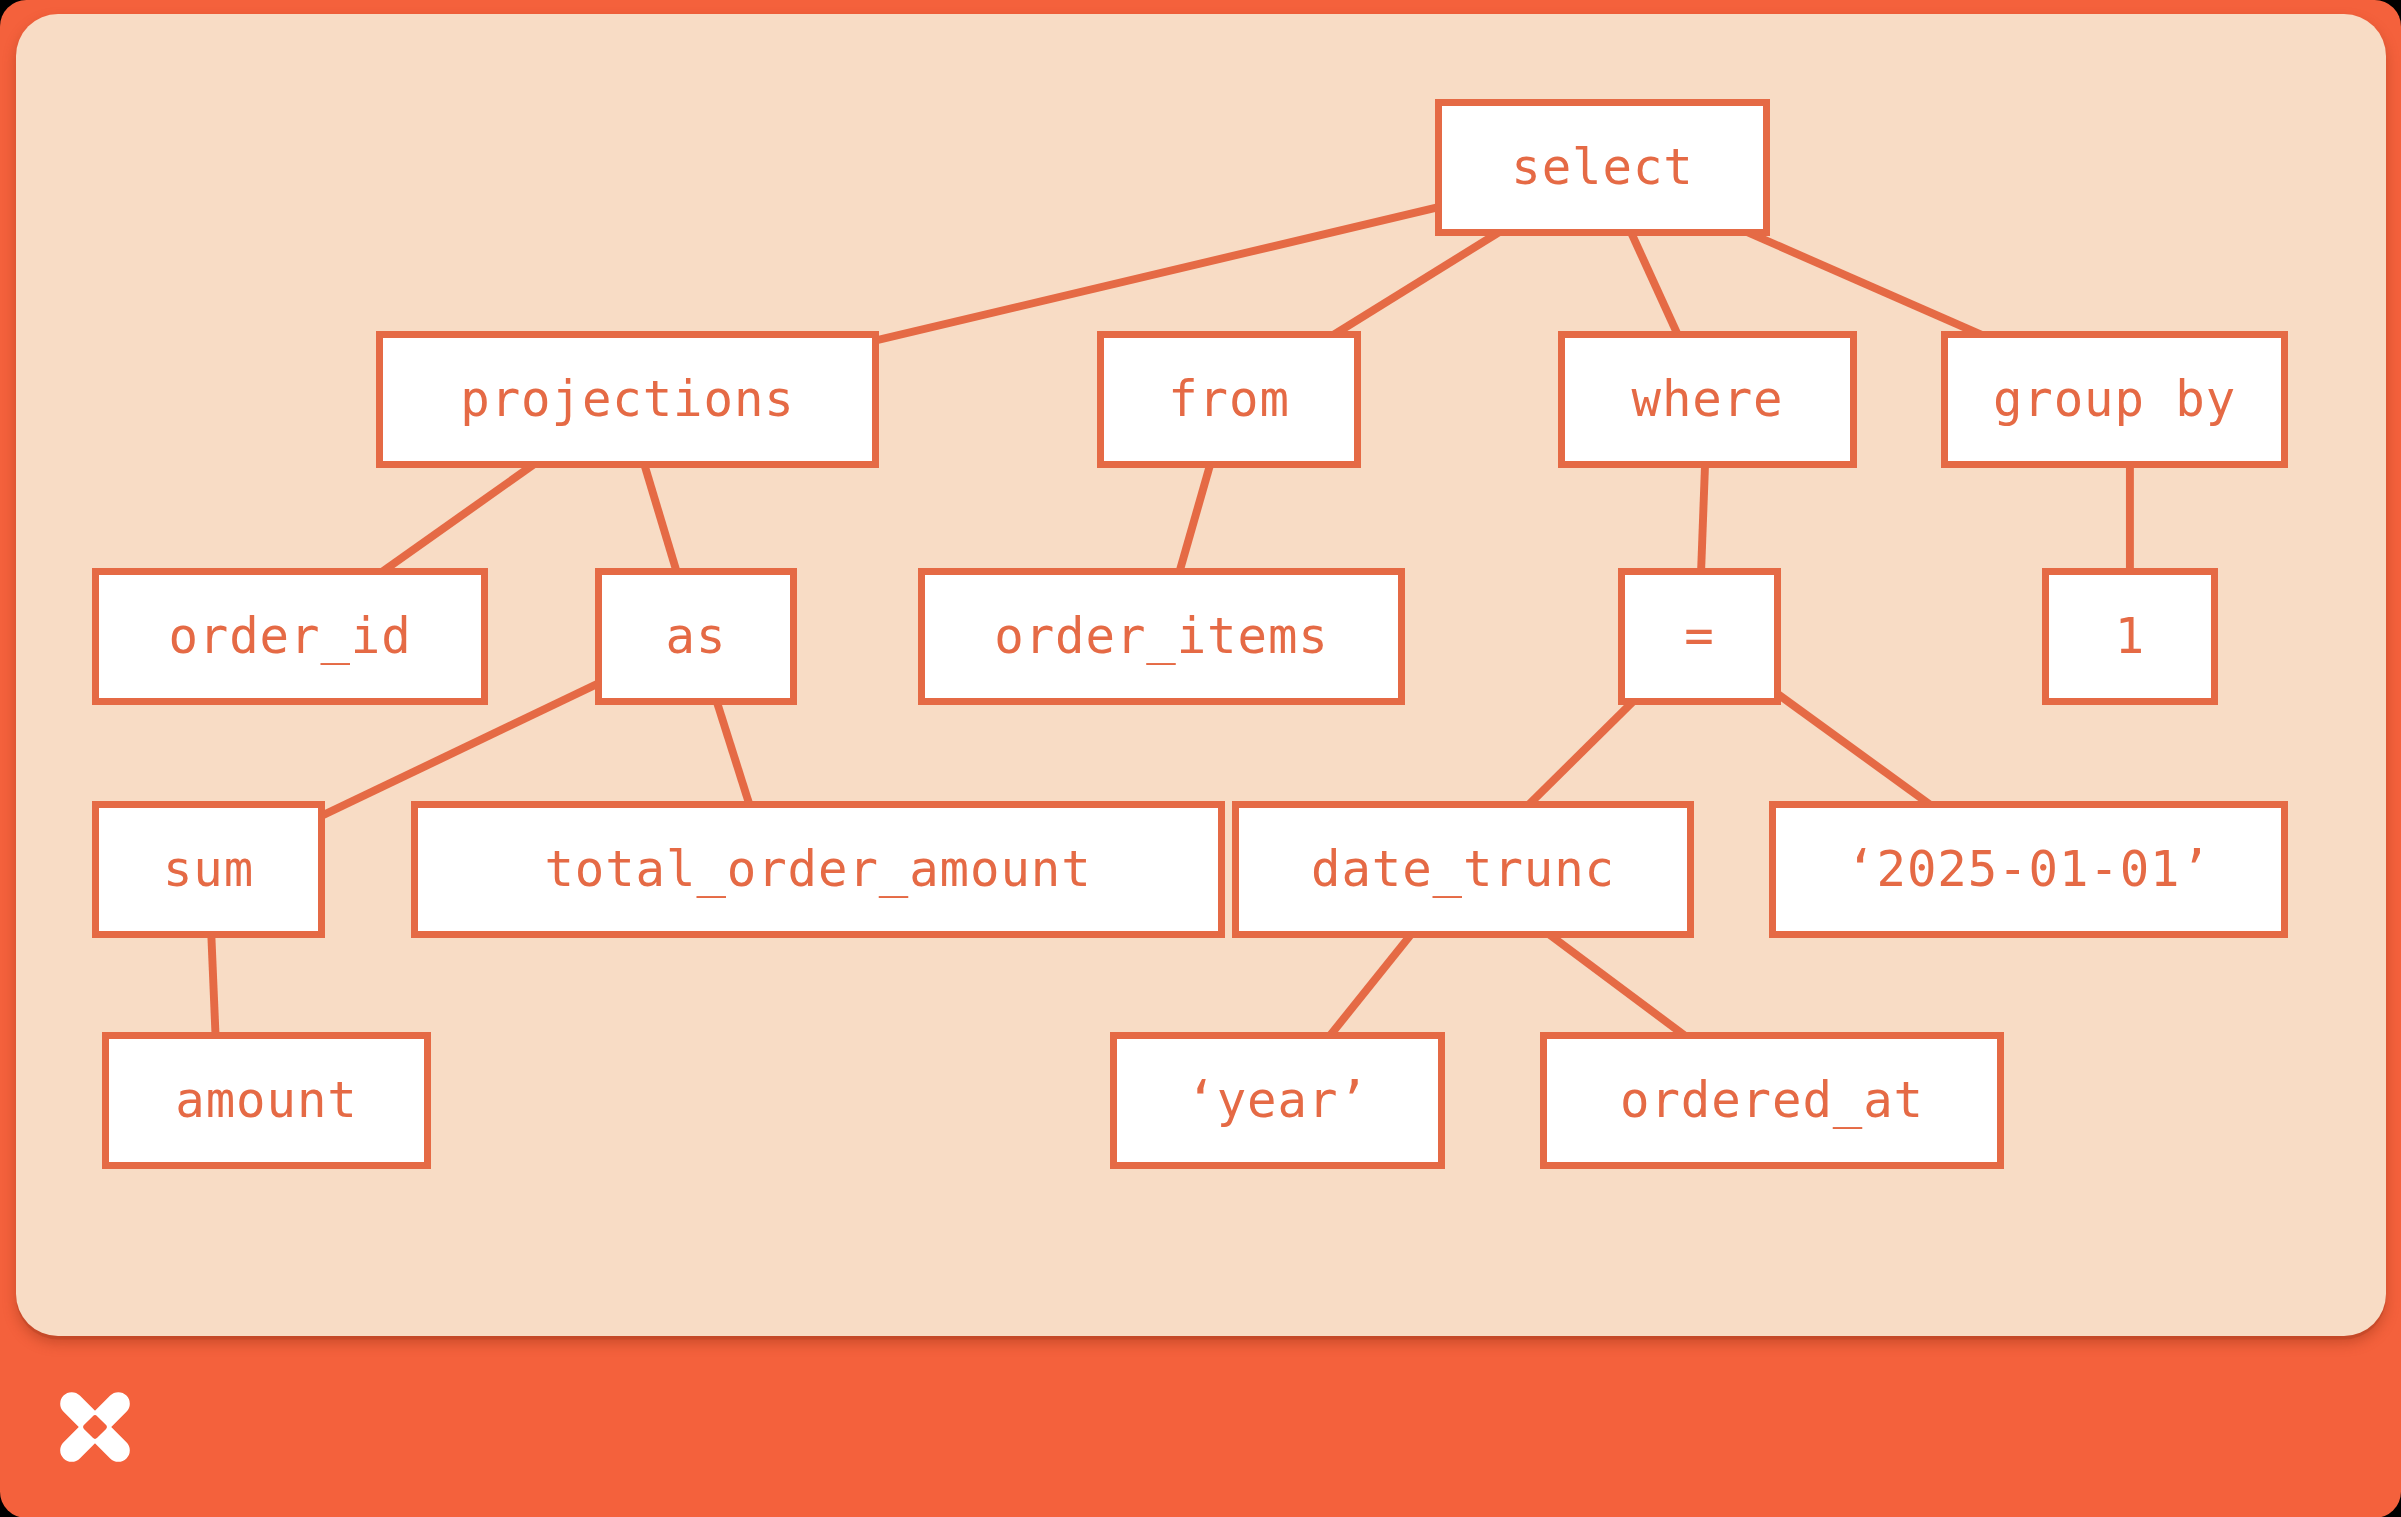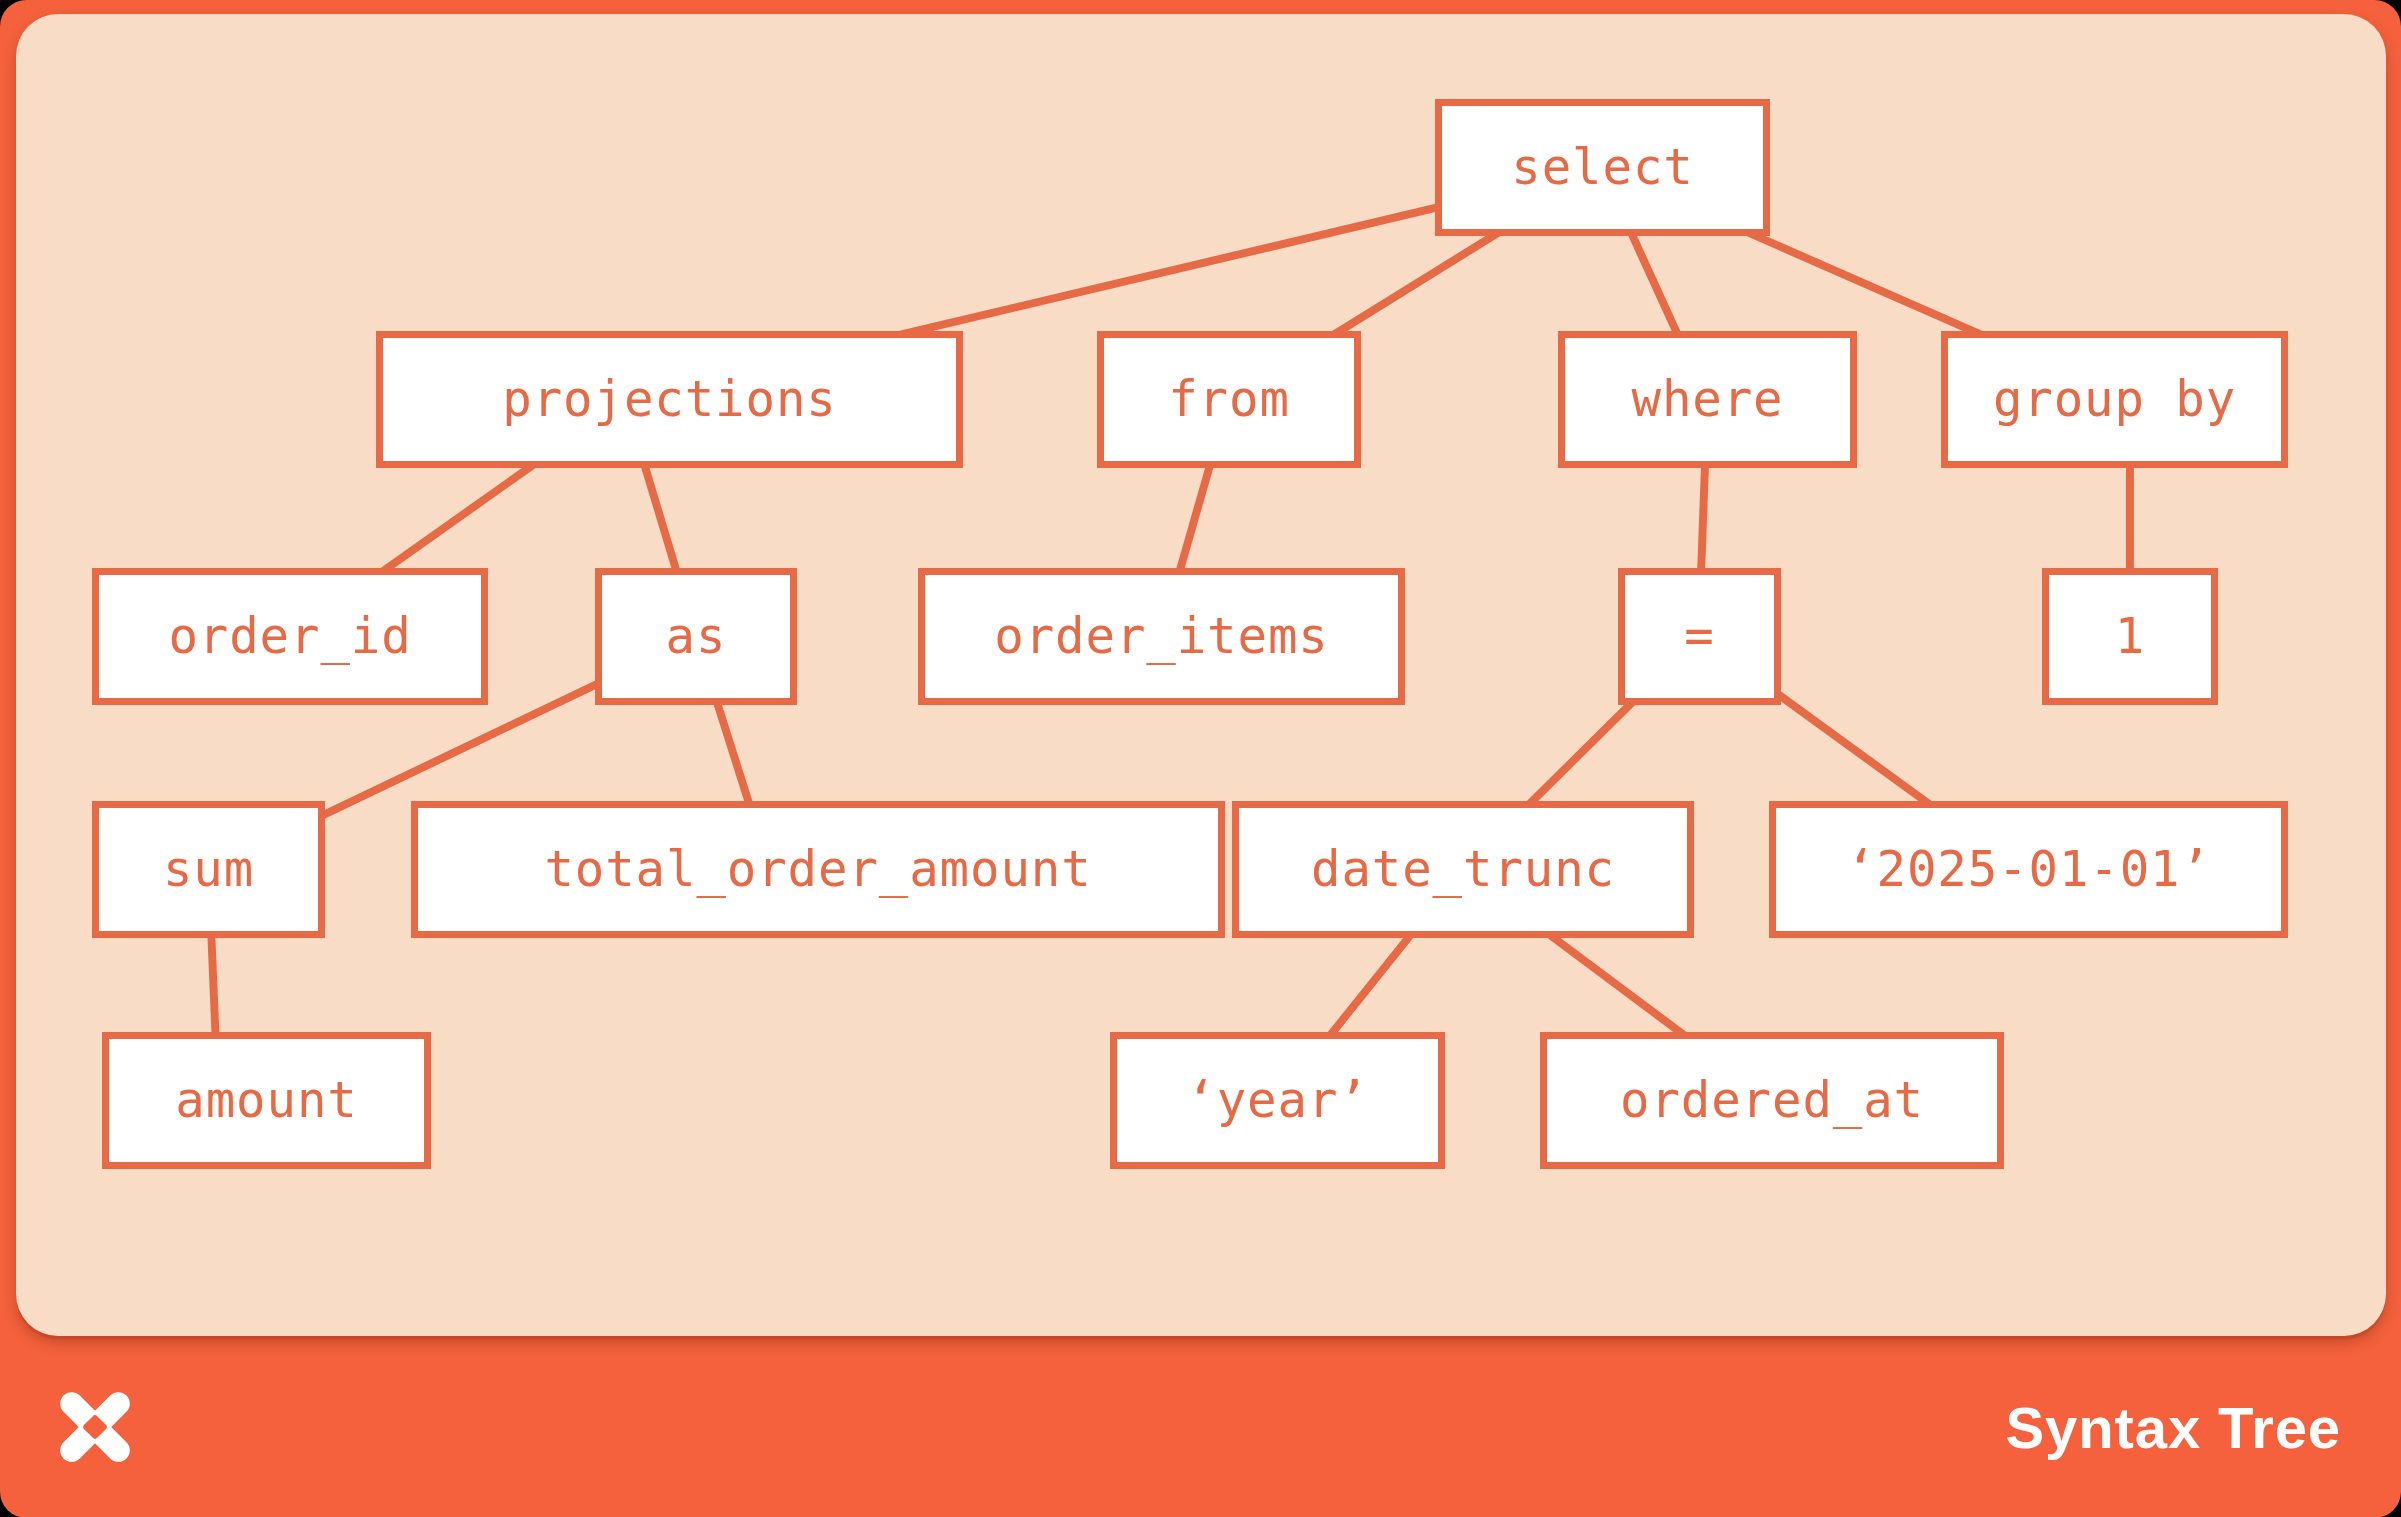--- a/index.html
+++ b/index.html
@@ -92,21 +92,21 @@
       <line x1="1930" y1="723" x2="2295" y2="988" stroke="#e56a45" stroke-width="9"></line>
       <line x1="237" y1="988" x2="248" y2="1250" stroke="#e56a45" stroke-width="9"></line>
       <line x1="1662" y1="988" x2="1452" y2="1250" stroke="#e56a45" stroke-width="9"></line>
       <line x1="1662" y1="988" x2="2013" y2="1250" stroke="#e56a45" stroke-width="9"></line>
     </svg>
 
   <div id="nodes-layer">
       <div class="node" style="left: 1435px; top: 99px; width: 335px;">
         <span class="label">select</span>
       </div>
-      <div class="node" style="left: 376px; top: 331px; width: 587px;">
+      <div class="node" style="left: 376px; top: 331px; width: 503px;">
         <span class="label">projections</span>
       </div>
       <div class="node" style="left: 1097px; top: 331px; width: 264px;">
         <span class="label">from</span>
       </div>
       <div class="node" style="left: 1558px; top: 331px; width: 299px;">
         <span class="label">where</span>
       </div>
       <div class="node" style="left: 1941px; top: 331px; width: 347px;">
         <span class="label">group by</span>
@@ -150,16 +150,15 @@
     </div>
 
   <div class="footer">
     <svg class="logo" viewBox="0 0 120 120" xmlns="http://www.w3.org/2000/svg">
       <g fill="#ffffff">
         <rect x="45" y="2" width="30" height="116" rx="15" transform="rotate(-45 60 60)"></rect>
         <rect x="45" y="2" width="30" height="116" rx="15" transform="rotate(45 60 60)"></rect>
       </g>
       <rect x="48" y="48" width="24" height="24" rx="4" fill="#f4613c" transform="rotate(45 60 60)"></rect>
     </svg>
-    <div class="footer-title">Syntax Tree</div>
   </div>
 </div>
 
 
 </body></html>

